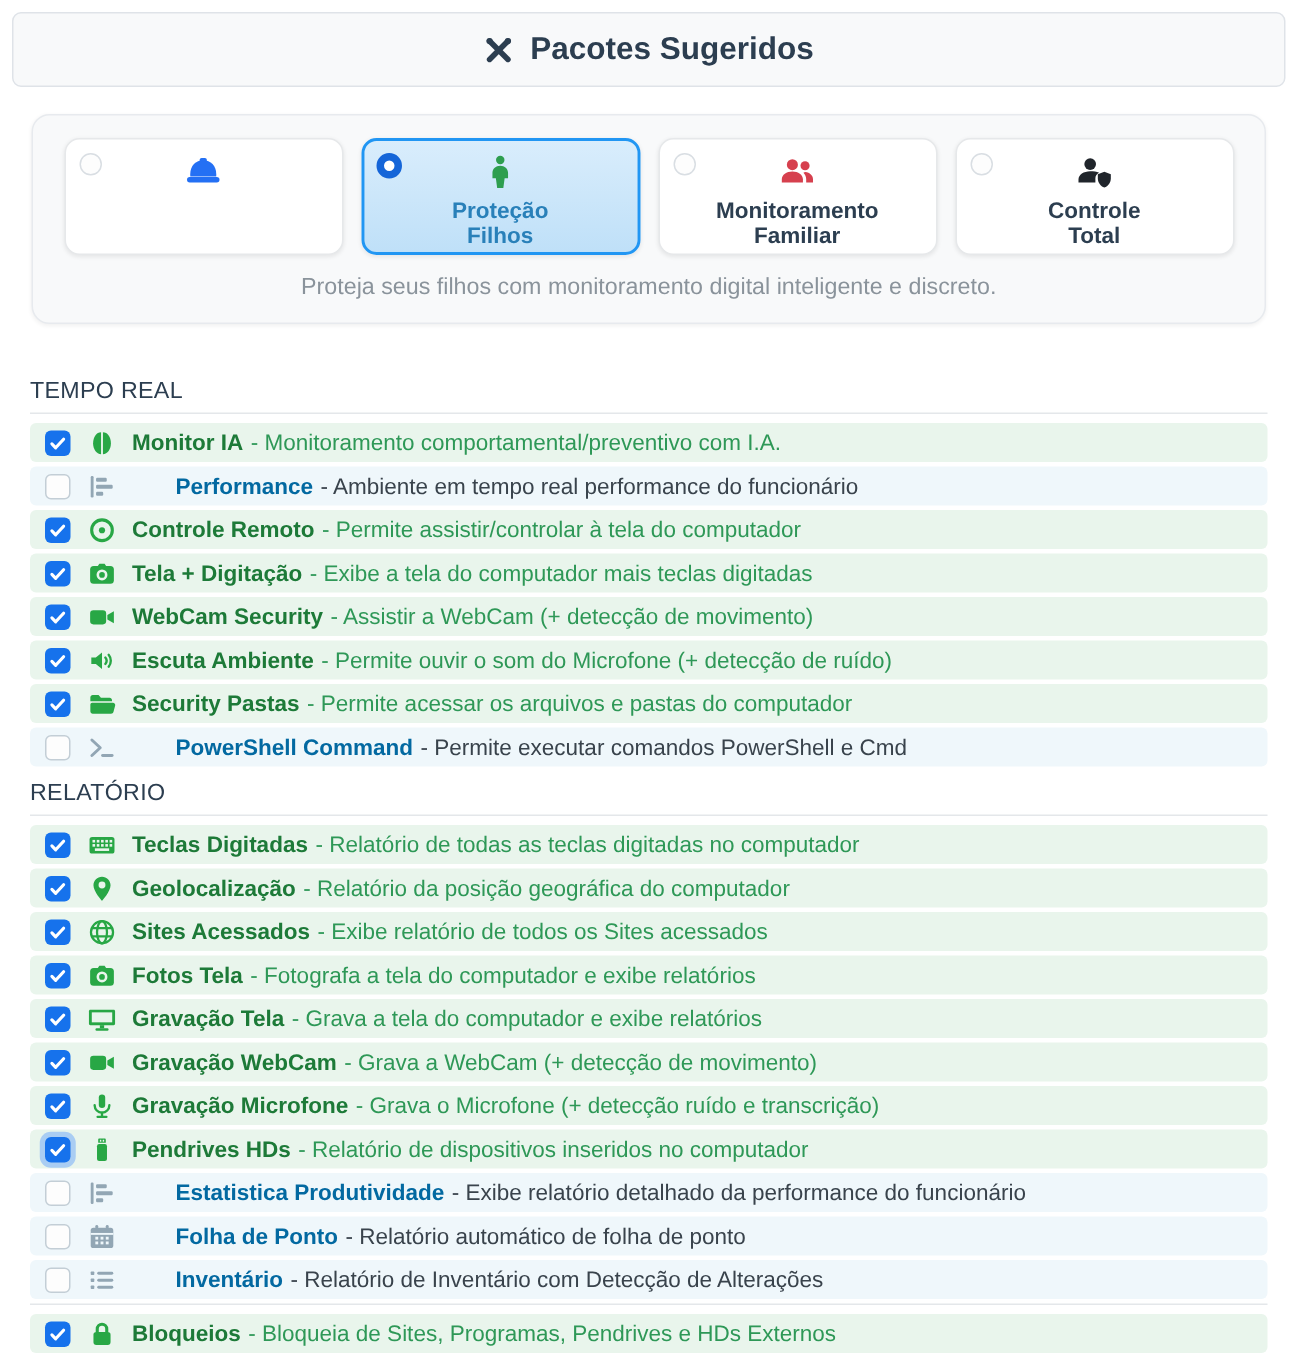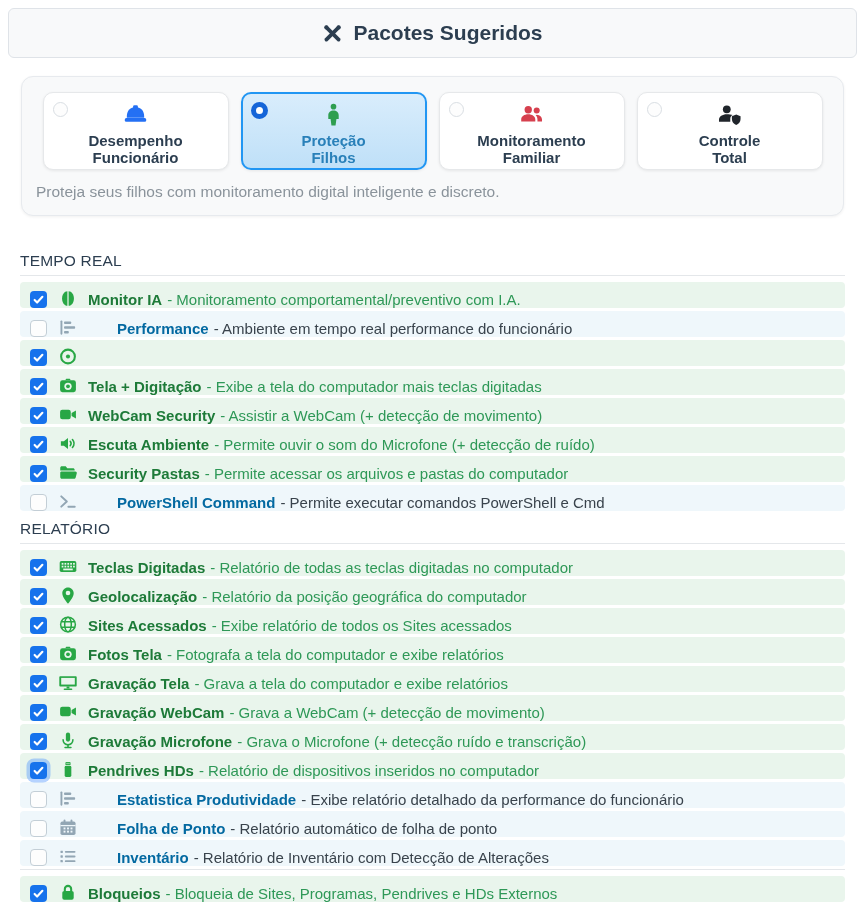--- a/index.html
+++ b/index.html
@@ -46,35 +46,35 @@
   .option-card.selected .radio{
     left:8px;top:8px;width:17px;height:17px;border:5px solid #1565d8;background:#ffffff;
   }
   .opt-icon{width:27px;height:26px;}
   .opt-label{
     margin-top:4px;font-size:15px;font-weight:700;line-height:1.15;
     text-align:center;color:#2c3e50;white-space:pre-line;
   }
   .option-card.selected .opt-label{color:#2980b9;}
   .package-desc{
-    margin:13px 0 2px 0;text-align:left;color:#8a939b;font-size:15.5px;
+    margin:13px 0 2px 0;text-align:center;color:#8a939b;font-size:15.5px;
   }
 
   
   .content{margin:0 20px;}
   .section-title{
     margin:36px 0 5px 0;font-size:15.5px;font-weight:400;color:#2c3e50;
     letter-spacing:.2px;
   }
   .section + .section .section-title{margin-top:9px;}
   .section-rule{border-top:1px solid #e4e7ea;margin:0 0 6px 0;}
 
   .item-row{
     height:26px;margin-bottom:3px;border-radius:4px;
-    display:flex;align-items:flex-end;padding:0 8px 0 10px;font-size:15px;
+    display:flex;align-items:center;padding:0 8px 0 10px;font-size:15px;
     cursor:pointer;
   }
   .item-row.checked{--row-bg:#e9f5ec;background:#e9f5ec;}
   .item-row.unchecked{--row-bg:#eff7fb;background:#eff7fb;}
 
   .checkbox{
     width:17px;height:17px;border-radius:4px;box-sizing:border-box;flex:none;
     margin-right:10px;display:flex;align-items:center;justify-content:center;
   }
   .item-row.checked .checkbox{background:#1672ec;}
@@ -117,22 +117,20 @@
     <div class="options-row">
         <label class="option-card">
     <span class="radio"></span>
     <span class="opt-icon svg-icon" style="color: rgb(36, 112, 244);">
             <svg viewBox="0 0 24 24" fill="currentColor">
               <path d="M12 4.5c-4.6 0-8 3.4-8 8.5v1.5h16V13c0-5.1-3.4-8.5-8-8.5z"></path>
               <rect x="9.8" y="3" width="4.4" height="4.5" rx="1.2"></rect>
               <rect x="2" y="14.8" width="20" height="3.4" rx="1.7"></rect>
             </svg>
           </span>
-    <span class="opt-label">Desempenho
-Funcionário</span>
   </label>
         <label class="option-card selected">
     <span class="radio"></span>
     <span class="opt-icon svg-icon" style="color: rgb(46, 158, 79);">
             <svg viewBox="0 0 24 24" fill="currentColor">
               <circle cx="12" cy="4.3" r="2.6"></circle>
               <path d="M12 7.8c-2.7 0-4.8 1.8-4.8 4.4v3.4h2.1l.8 6h3.8l.8-6h2.1v-3.4c0-2.6-2.1-4.4-4.8-4.4z"></path>
             </svg>
           </span>
     <span class="opt-label">Proteção
@@ -203,20 +201,21 @@
               <svg viewBox="0 0 16 16" fill="none" stroke="#fff" stroke-width="2.6" stroke-linecap="round" stroke-linejoin="round">
                 <path d="M3.2 8.6l3.1 3.1 6.5-7"></path>
               </svg>
             </span>
     <span class="item-icon svg-icon">
               <svg viewBox="0 0 24 24" fill="none" stroke="currentColor">
                 <circle cx="12" cy="12" r="8.7" stroke-width="2.6"></circle>
                 <circle cx="12" cy="12" r="2.6" fill="currentColor" stroke="none"></circle>
               </svg>
             </span>
+    <span class="item-text"><b class="item-label">Controle Remoto</b><span class="item-desc">- Permite assistir/controlar à tela do computador</span></span>
   </div>
           <div class="item-row checked">
     <span class="checkbox">
               <svg viewBox="0 0 16 16" fill="none" stroke="#fff" stroke-width="2.6" stroke-linecap="round" stroke-linejoin="round">
                 <path d="M3.2 8.6l3.1 3.1 6.5-7"></path>
               </svg>
             </span>
     <span class="item-icon svg-icon">
               <svg viewBox="0 0 24 24" fill="currentColor">
                 <path d="M8.5 5.5l1.3-2h4.4l1.3 2z"></path>

